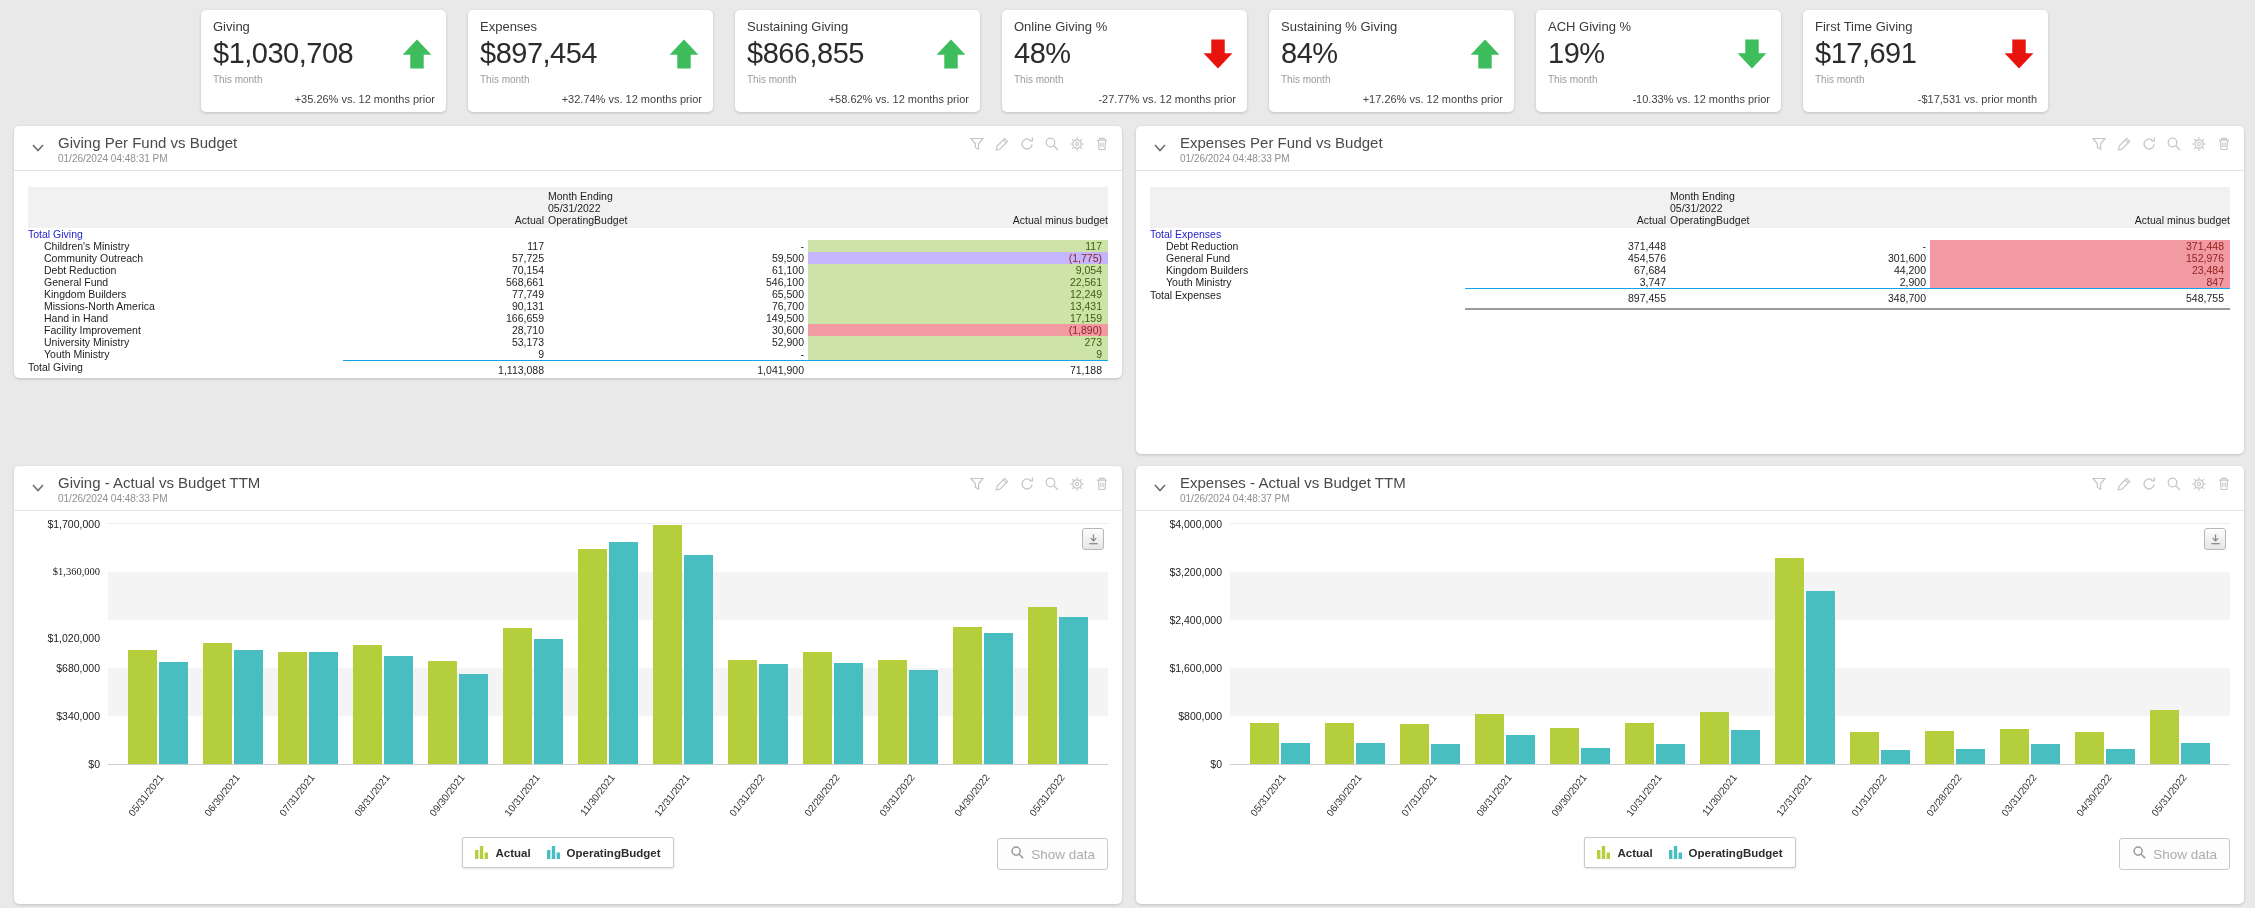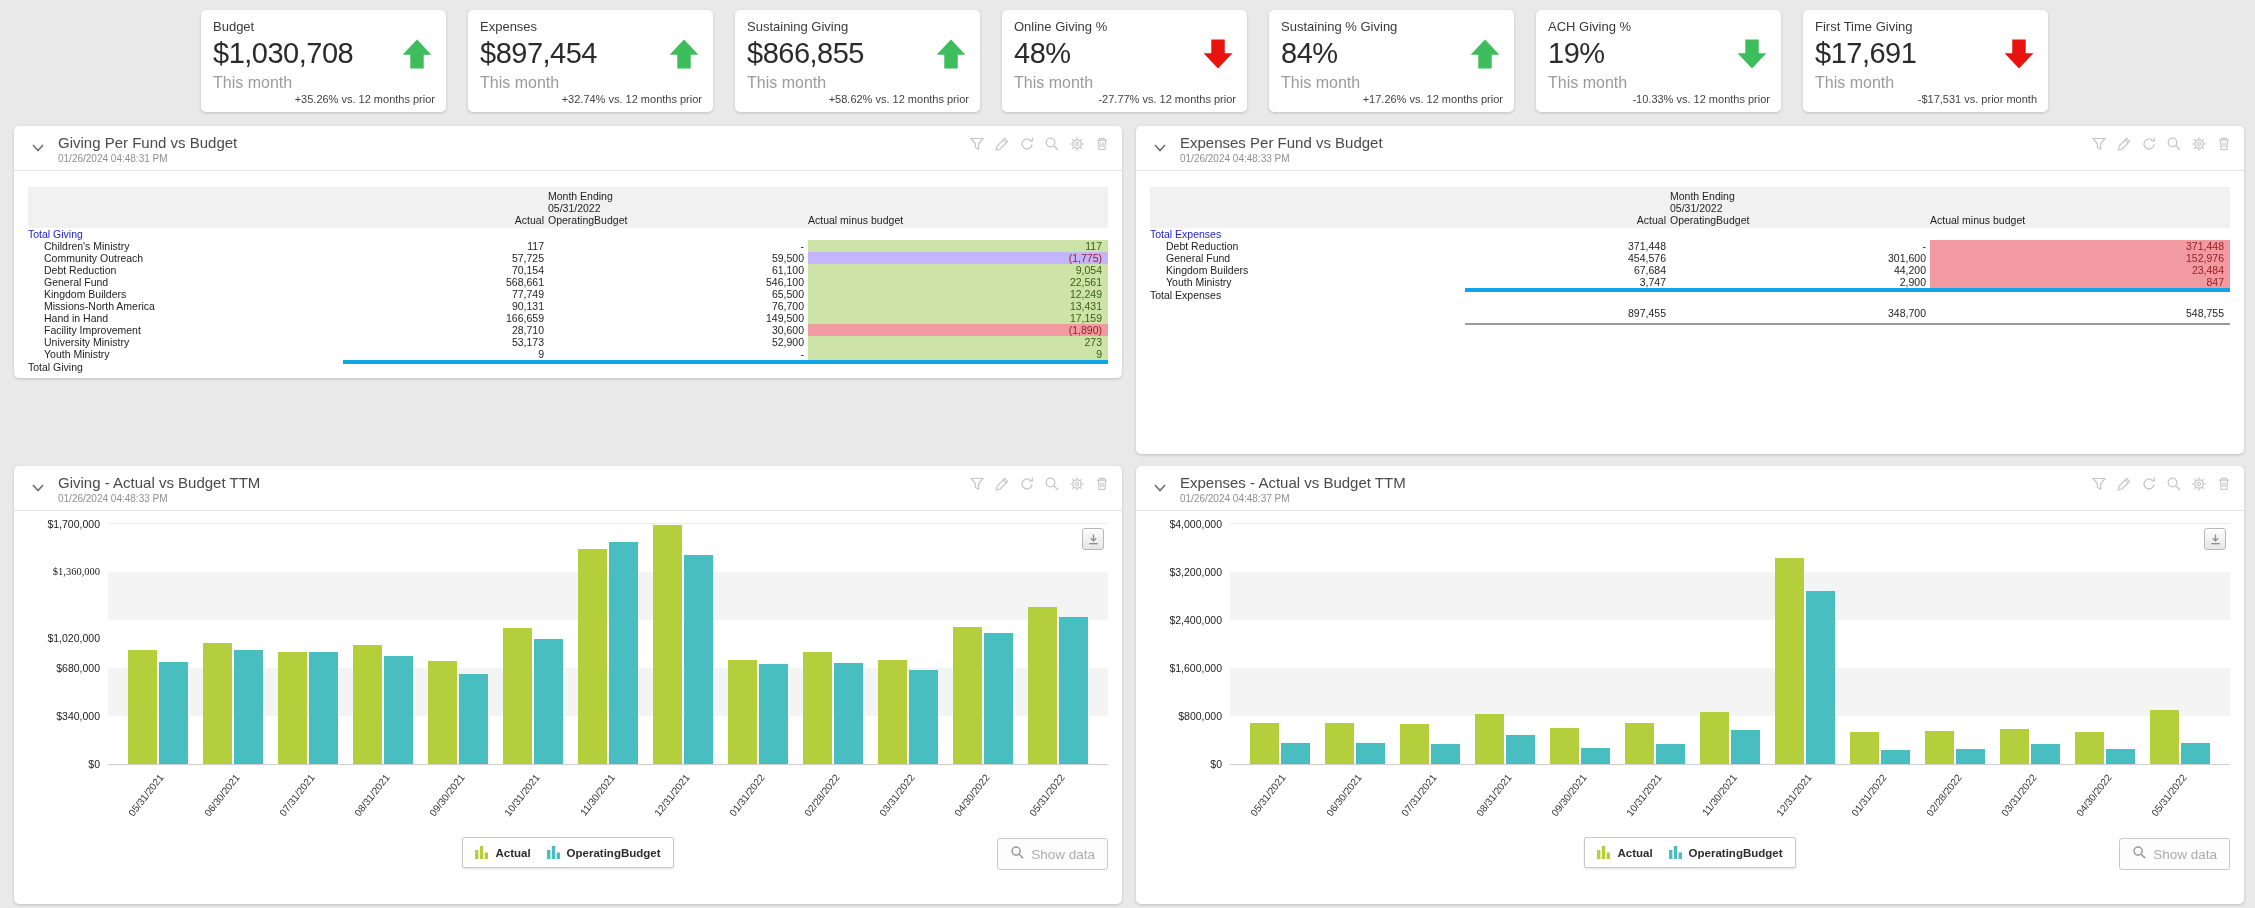--- a/index.html
+++ b/index.html
@@ -6,49 +6,49 @@
   .stage{position:relative;width:2255px;height:908px;overflow:hidden;}
   
   .kpi-row{position:absolute;left:201px;top:10px;display:flex;gap:22px;}
   .kpi-card{width:245px;height:102px;background:#fff;border-radius:5px;box-shadow:0 1px 3px rgba(0,0,0,.18);
             padding:9px 12px;box-sizing:border-box;position:relative;}
   .kpi-title{font-size:13px;color:#3a3a3a;}
   .kpi-value{font-size:29px;color:#2b2b2b;margin-top:3px;letter-spacing:-0.5px;white-space:nowrap;}
   .kpi-arrow{position:absolute;right:13px;top:28px;width:32px;height:32px;}
   .kpi-arrow svg{width:32px;height:32px;}
   .kpi-arrow.down svg{transform:rotate(180deg);}
-  .kpi-period{font-size:16px;color:#9b9b9b;margin-top:4px;}
+  .kpi-period{font-size:10px;color:#9b9b9b;margin-top:4px;}
   .kpi-delta{position:absolute;right:11px;bottom:7px;font-size:11px;color:#424242;}
   
   .panel{position:absolute;background:#fff;border-radius:5px;box-shadow:0 1px 3px rgba(0,0,0,.18);overflow:hidden;}
   #p1{left:14px;top:126px;width:1108px;height:252px;}
   #p2{left:1136px;top:126px;width:1108px;height:328px;}
   #p3{left:14px;top:466px;width:1108px;height:438px;}
   #p4{left:1136px;top:466px;width:1108px;height:438px;}
   .panel-header{position:relative;height:44px;border-bottom:1px solid #e3e3e3;}
   .chev{position:absolute;left:17px;top:15px;width:14px;height:14px;cursor:pointer;}
   .panel-title{position:absolute;left:44px;top:8px;font-size:15px;color:#4a4a4a;}
   .panel-time{position:absolute;left:44px;top:27px;font-size:10px;color:#8f8f8f;}
   .panel-icons{position:absolute;right:12px;top:10px;display:flex;gap:9px;}
   .tool{width:16px;height:16px;display:inline-block;cursor:pointer;}
   
   .ftable{margin:16px 14px 0;font-size:10.5px;color:#1d1d1d;}
   .trow{display:grid;grid-template-columns:1fr 205px 260px 300px;}
   .t-head{background:#f1f1f1;padding:3px 0 2px;}
   .hc{align-self:end;}
   .h-actual{text-align:right;padding-right:4px;}
   .h-budget{text-align:left;padding-right:28px;line-height:12px;}
-  .h-diff{text-align:left;}
+  .h-diff{text-align:right;}
   .t-row{line-height:12px;}
   .t-row .name{padding-left:16px;white-space:nowrap;}
   .group-link{color:#2323cc;line-height:12px;cursor:pointer;}
   .num{text-align:right;padding-right:4px;}
   .diffc{position:relative;text-align:right;padding-right:6px;}
   .t-total{line-height:14px;font-size:10.5px;}
-  .t-total .num,.t-total .diffc{border-top:4px solid #0ea5e9;border-bottom:2px solid #9a9a9a;padding-top:14px;padding-bottom:3px;}
+  .t-total .num,.t-total .diffc{border-top:1px solid #0ea5e9;border-bottom:2px solid #9a9a9a;padding-top:2px;padding-bottom:3px;}
   
   .chart-wrap{position:relative;margin:12px 14px 0;}
   .plot-area{position:relative;margin-left:80px;}
   .plot{height:240px;position:relative;border-bottom:1px solid #cfcfcf;border-top:1px solid #ededed;
         background:linear-gradient(to bottom,#fff 0 48px,#f4f4f4 48px 96px,#fff 96px 144px,#f4f4f4 144px 192px,#fff 192px 240px);}
   .ytick{position:absolute;left:-80px;width:72px;text-align:right;font-size:10.5px;color:#222;}
   .bars-row{position:absolute;left:0;right:0;top:0;bottom:0;display:flex;align-items:flex-end;justify-content:space-around;padding:0 12px;}
   .bgroup{display:flex;align-items:flex-end;gap:2px;position:relative;height:100%;}
   .bar{width:29px;}
   .xlabel{position:absolute;top:calc(100% + 8px);right:50%;transform:rotate(-52deg);transform-origin:100% 0;
@@ -63,21 +63,21 @@
   .dl-btn{position:absolute;top:4px;right:4px;width:20px;height:20px;border:1px solid #b8b8b8;border-radius:3px;
           background:linear-gradient(#fdfdfd,#e6e6e6);display:flex;align-items:center;justify-content:center;cursor:pointer;}
 </style>
 </head>
 <body>
 
 <div class="stage">
 
   <div class="kpi-row">
       <div class="kpi-card">
-        <div class="kpi-title">Budget</div>
+        <div class="kpi-title">Giving</div>
         <div class="kpi-value">$1,030,708</div>
         <div class="kpi-arrow"><svg viewBox="0 0 20 20">
             <path d="M10 1 L19 10.5 H14.2 V19 H5.8 V10.5 H1 Z" fill="#3ebd5c"></path>
           </svg></div>
         <div class="kpi-period">This month</div>
         <div class="kpi-delta">+35.26% vs. 12 months prior</div>
       </div>
       <div class="kpi-card">
         <div class="kpi-title">Expenses</div>
         <div class="kpi-value">$897,454</div>

